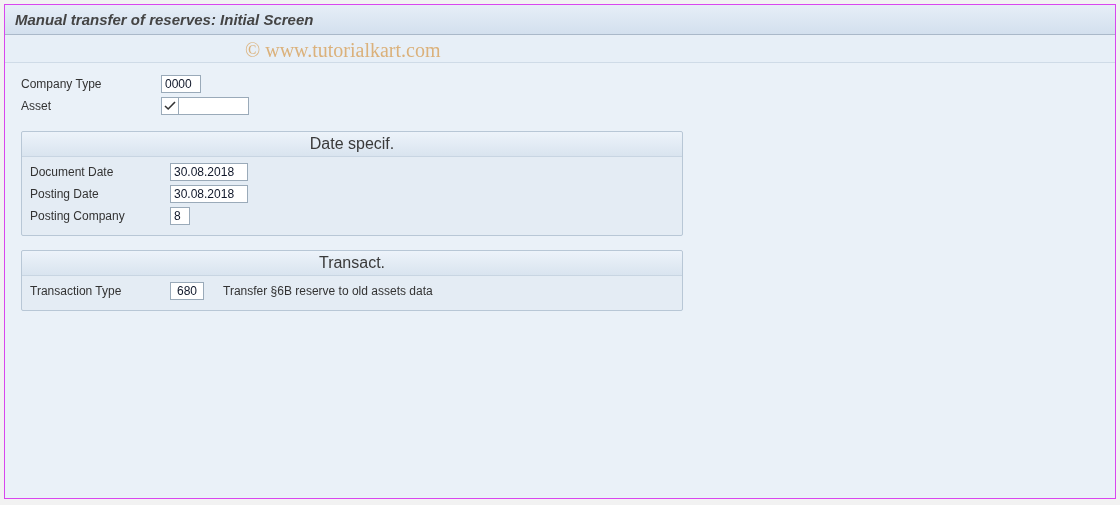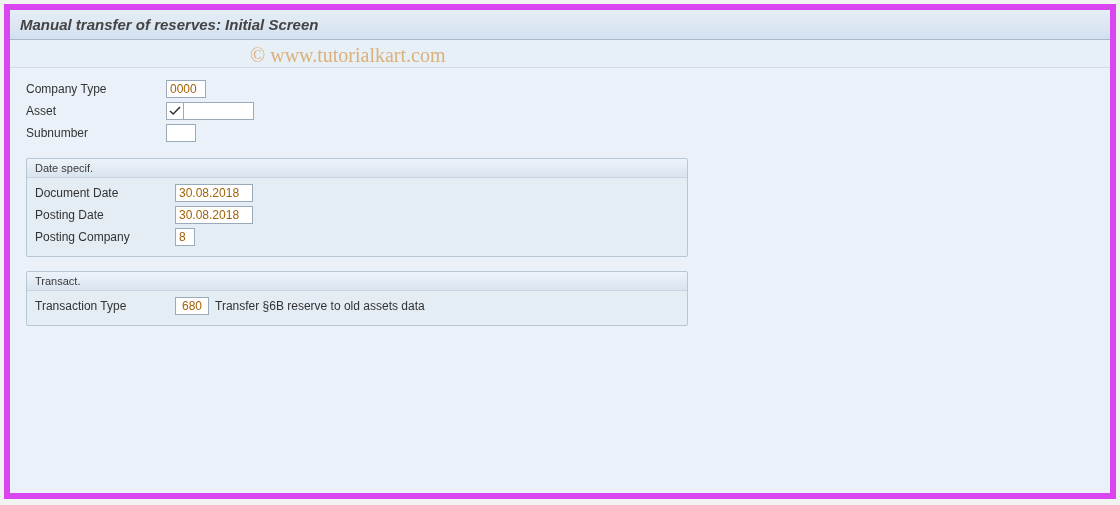--- a/index.html
+++ b/index.html
@@ -7,21 +7,21 @@
     margin: 0; padding: 0;
     width: 1120px; height: 505px;
     font-family: Arial, Helvetica, sans-serif;
     font-size: 12px;
     background: #f2f2f2;
     color: #333;
     overflow: hidden;
   }
   .frame {
     margin: 4px;
-    border: 6px solid #d946ef;
+    border: 1px solid #d946ef;
     background: #eaf1f8;
     height: 495px;
     position: relative;
   }
   .titlebar {
     background: linear-gradient(#e6eef7, #d3e0ee);
     border-bottom: 1px solid #aab8c9;
     padding: 6px 10px 6px 10px;
     font-size: 15px;
     font-weight: bold;
@@ -48,43 +48,44 @@
     padding: 2px 0;
   }
   input.text {
     font-family: inherit;
     font-size: 12px;
     padding: 1px 3px;
     height: 18px;
     background: #fff;
     border: 1px solid #9aaab9;
     border-radius: 0;
-    color: #a16207;
+    color: #0f172a;
   }
   .w40 { width: 40px; }
   .w34 { width: 34px; text-align: center; }
   .w30 { width: 30px; }
   .w20 { width: 20px; }
   .w78 { width: 78px; }
   .group {
     border: 1px solid #b8c7d6;
     border-radius: 2px;
     background: #e4ecf4;
     width: 662px;
     margin-top: 14px;
     padding: 0 0 6px 0;
   }
   .group-title {
     background: linear-gradient(#edf3fa, #d9e4ef);
     border-bottom: 1px solid #c8d5e2;
     padding: 3px 8px 3px 8px;
     color: #3a3a3a;
-    font-size: 11px;
+    font-size: 16px;
     border-top-left-radius: 2px;
     border-top-right-radius: 2px;
+    text-align: center;
   }
   .group-body {
     padding: 4px 8px 2px 8px;
   }
   .group-body .row { height: 22px; }
   .asset-wrap {
     display: flex;
     align-items: center;
     gap: 0;
   }
@@ -100,21 +101,21 @@
   .chk-box svg { display: block; }
   .after-chk {
     width: 70px;
     height: 18px;
     border-top: 1px solid #9aaab9;
     border-right: 1px solid #9aaab9;
     border-bottom: 1px solid #9aaab9;
     background: #fff;
   }
   .tx-desc {
-    margin-left: 6px;
+    margin-left: 19px;
     color: #333;
   }
   .watermark {
     position: absolute;
     top: 34px;
     left: 240px;
     font-size: 20px;
     color: #d9a766;
     opacity: 0.85;
     pointer-events: none;
@@ -141,24 +142,20 @@
       <div class="asset-wrap">
         <span class="chk-box">
           <svg width="12" height="12" viewBox="0 0 12 12">
             <path d="M1 6 L4.2 9 L11 2" stroke="#333" stroke-width="1.6" fill="none"></path>
           </svg>
         </span>
         <span class="after-chk"></span>
       </div>
     </div>
 
-    <div class="row">
-      <div class="label">Subnumber</div>
-      <input class="text w30" value="" style="">
-    </div>
 
     <div class="group">
       <div class="group-title">Date specif.</div>
       <div class="group-body">
         <div class="row">
           <div class="label">Document Date</div>
           <input class="text w78" value="30.08.2018" style="">
         </div>
         <div class="row">
           <div class="label">Posting Date</div>

